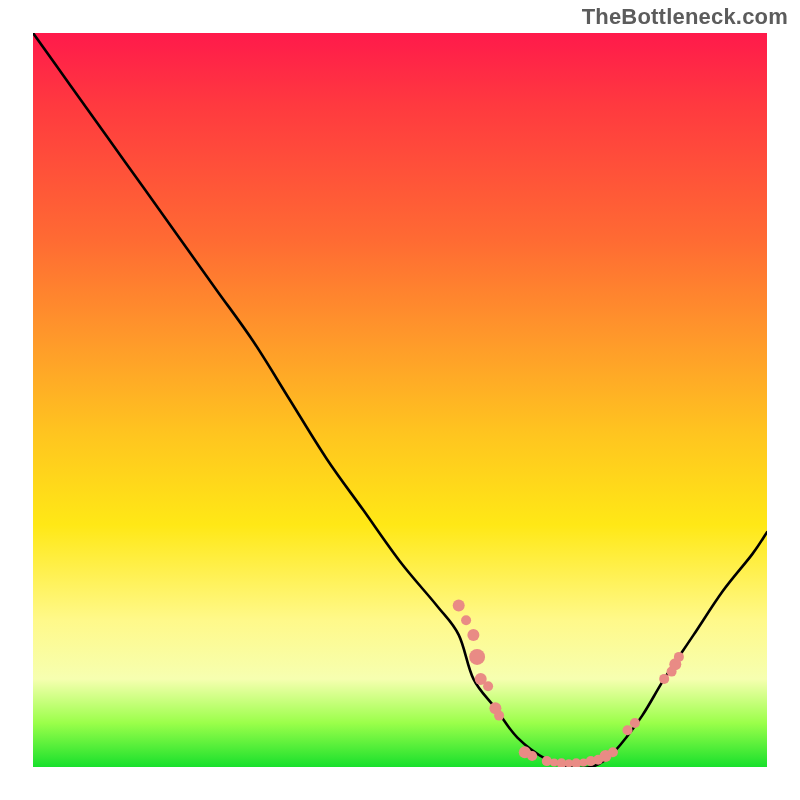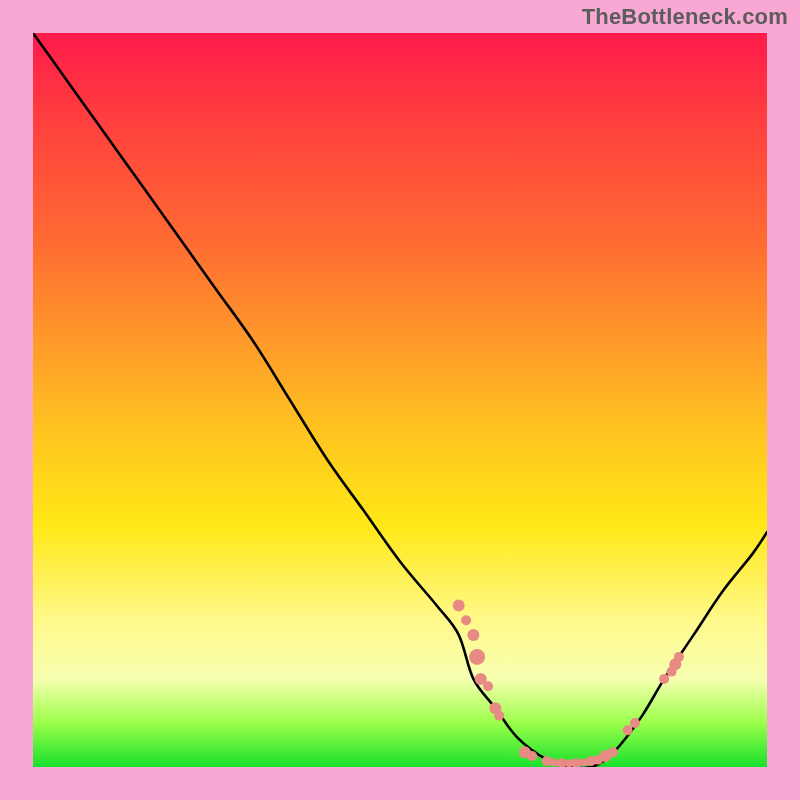--- a/index.html
+++ b/index.html
@@ -8,21 +8,21 @@
     width: 800px;
     height: 800px;
     background: #000000;
     overflow: hidden;
     font-family: Arial, Helvetica, sans-serif;
   }
   .container {
     position: relative;
     width: 800px;
     height: 800px;
-    background: #f9a8d4;
+    background: #ffffff;
   }
   .watermark {
     position: absolute;
     top: 4px;
     right: 12px;
     color: #5c5c5c;
     font-size: 22px;
     font-weight: 600;
     letter-spacing: 0.2px;
     user-select: none;

